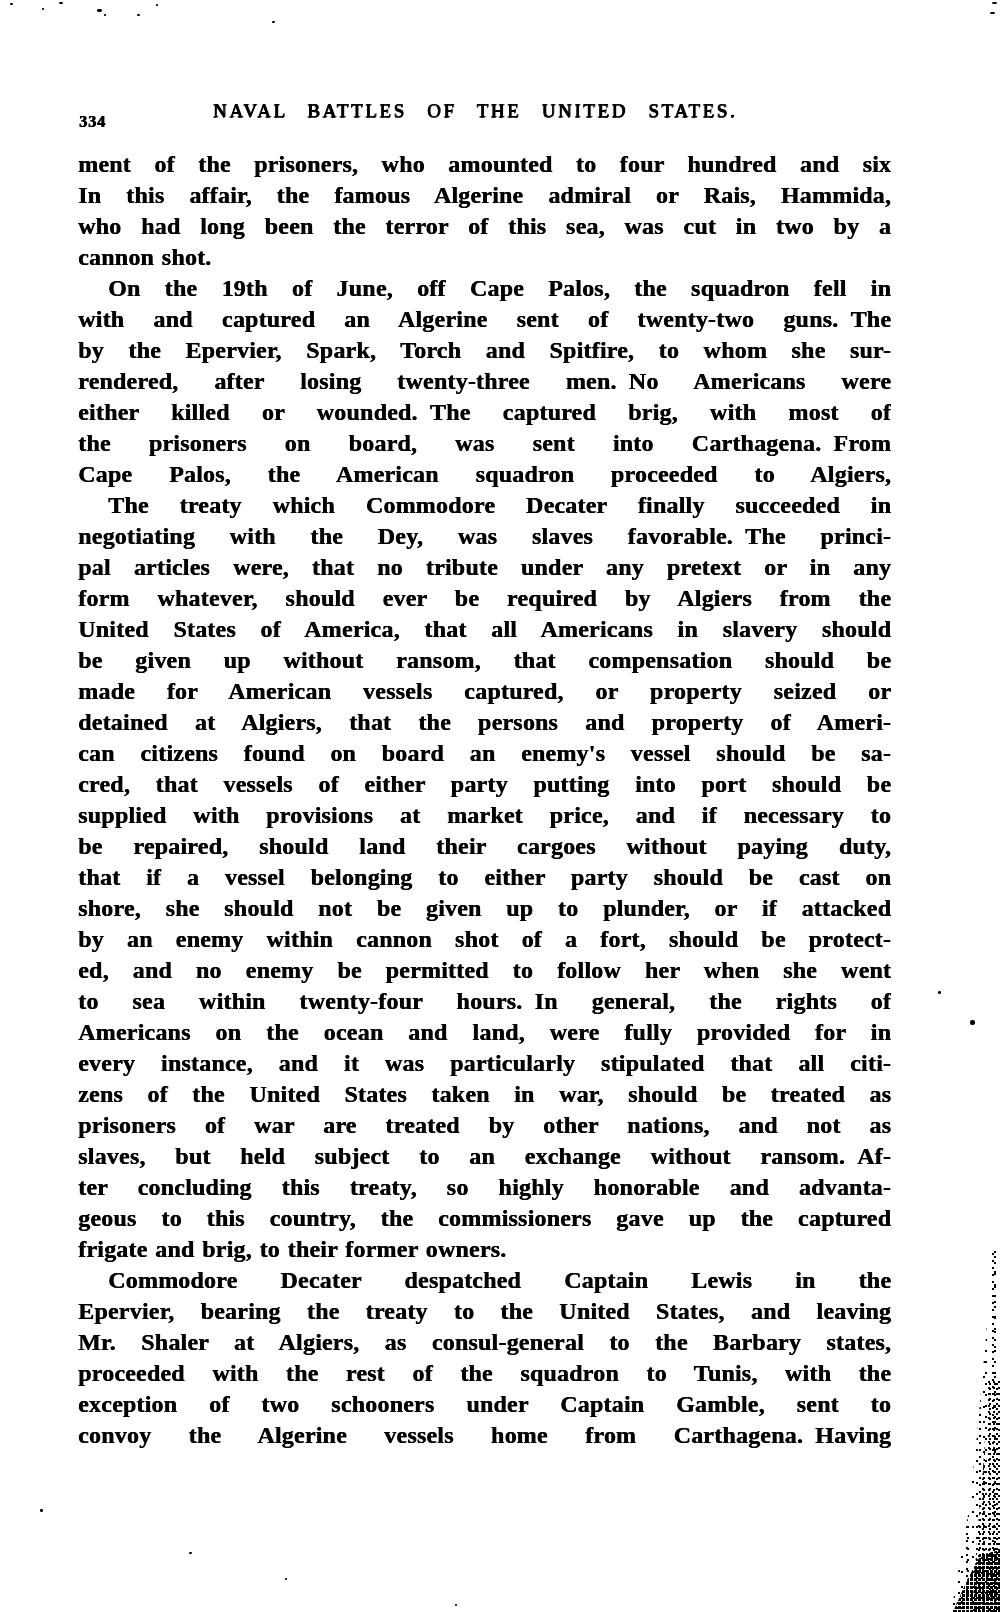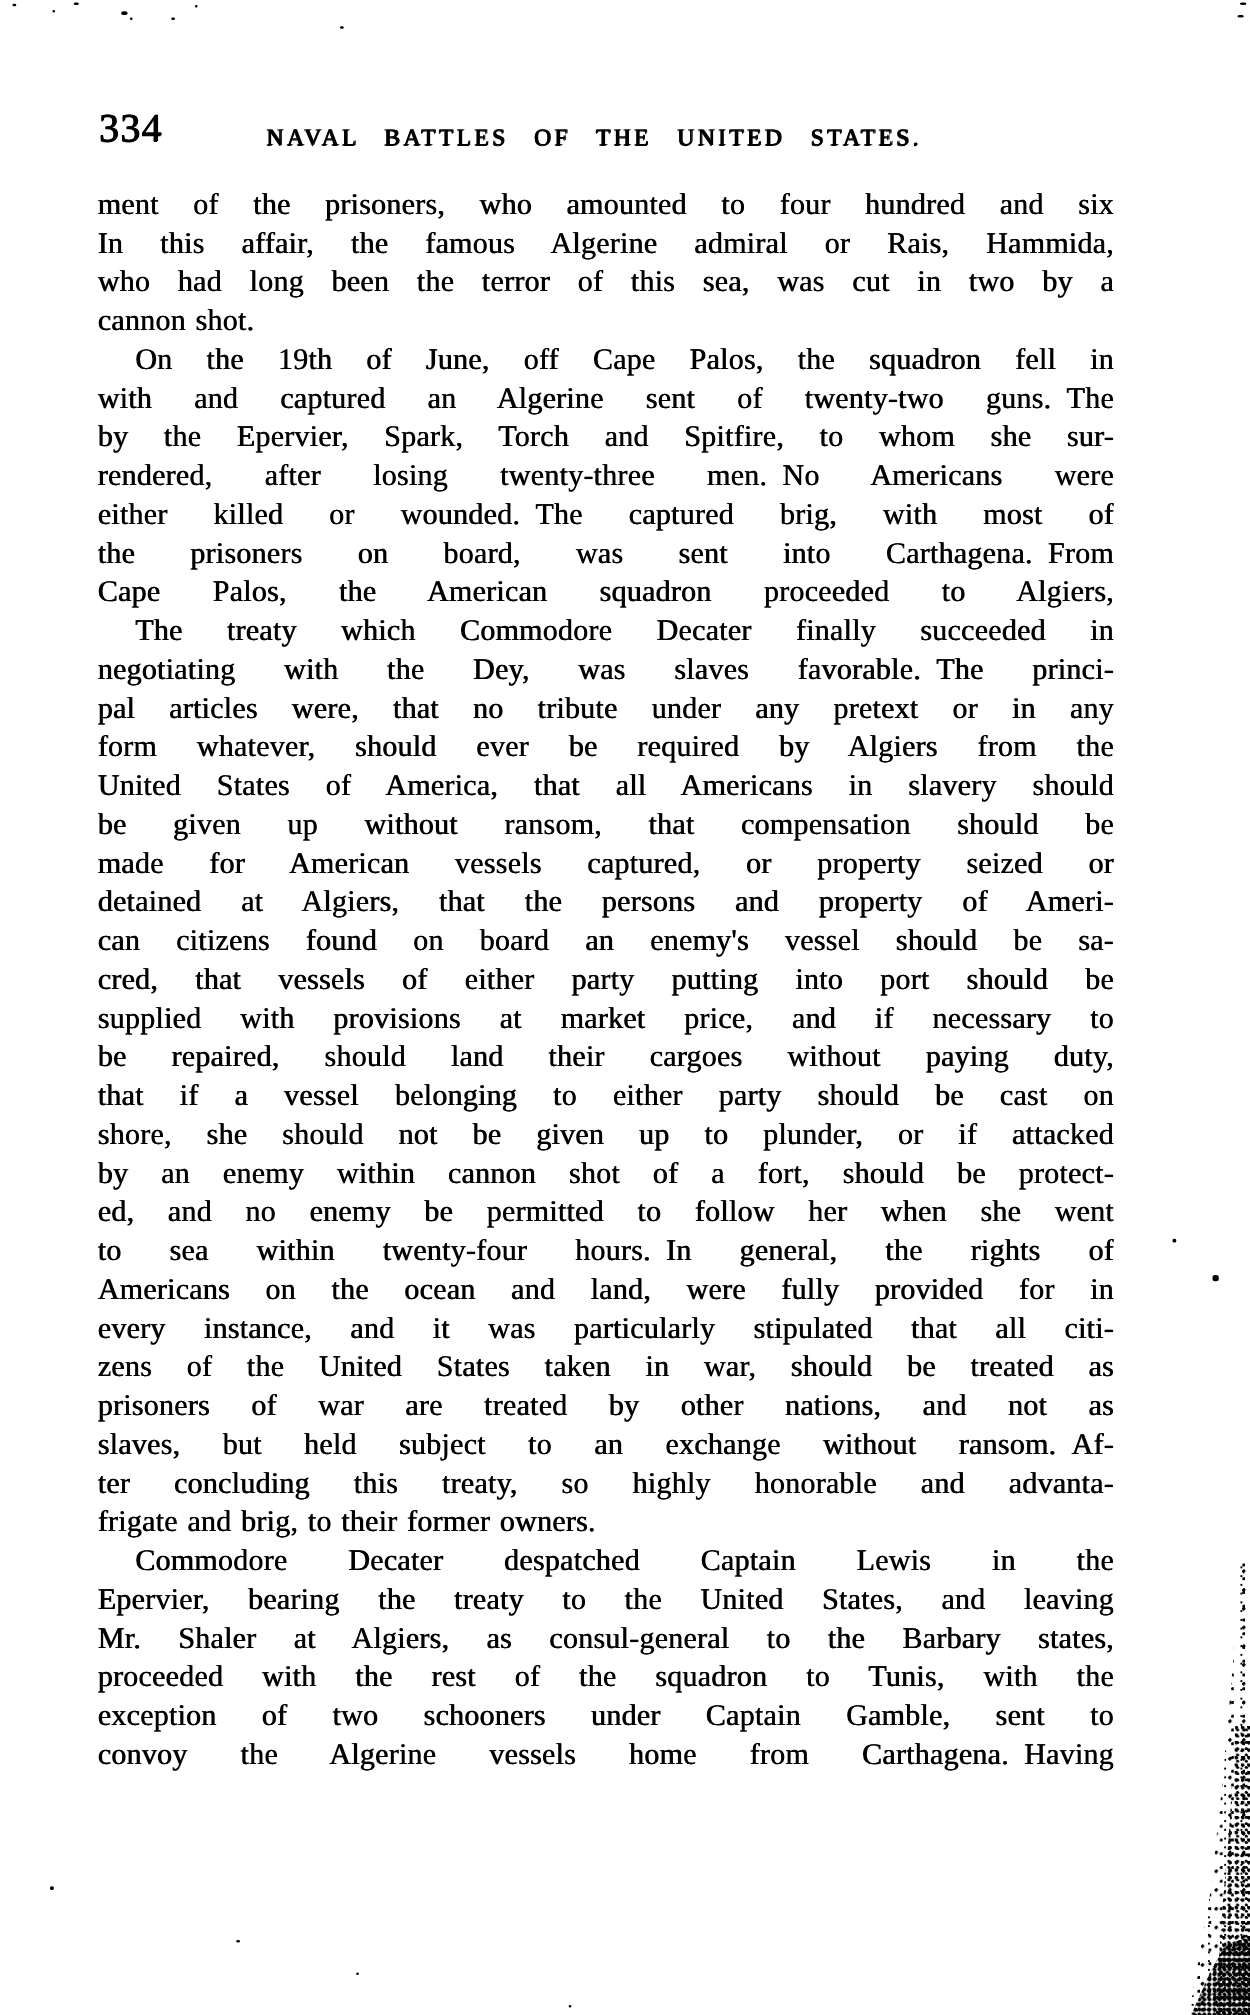--- a/index.html
+++ b/index.html
@@ -10,23 +10,23 @@
     background: #ffffff;
     overflow: hidden;
     font-family: "Liberation Serif", serif;
     color: #000;
   }
 
   
   .pageno {
     position: absolute;
     left: 79px;
-    top: 84px;
-    font-size: 32px;
-    font-weight: 400;
+    top: 113px;
+    font-size: 16px;
+    font-weight: 700;
     letter-spacing: 1px;
     text-shadow: 0.8px 0 0 #000, 0 0.4px 0 #000;
   }
   .running-title {
     position: absolute;
     left: 140px;
     top: 100px;
     width: 670px;
     text-align: center;
     font-size: 19px;
@@ -41,21 +41,21 @@
   .body-text {
     position: absolute;
     left: 78px;
     top: 149px;
     width: 813px;
   }
   .line {
     height: 31px;
     line-height: 31px;
     font-size: 24px;
-    font-weight: 400;
+    font-weight: 700;
     letter-spacing: 0.2px;
     word-spacing: 1.5px;
     text-align: justify;
     text-align-last: justify;
     white-space: normal;
     overflow: hidden;
     text-shadow: 0.5px 0 0 #000;
   }
   .line.indent { text-indent: 30px; }
   .line.end { text-align-last: left; }
@@ -149,20 +149,21 @@
       <div class="line">shore, she should not be given up to plunder, or if attacked</div>
       <div class="line">by an enemy within cannon shot of a fort, should be protect-</div>
       <div class="line">ed, and no enemy be permitted to follow her when she went</div>
       <div class="line">to sea within twenty-four hours. In general, the rights of</div>
       <div class="line">Americans on the ocean and land, were fully provided for in</div>
       <div class="line">every instance, and it was particularly stipulated that all citi-</div>
       <div class="line">zens of the United States taken in war, should be treated as</div>
       <div class="line">prisoners of war are treated by other nations, and not as</div>
       <div class="line">slaves, but held subject to an exchange without ransom. Af-</div>
       <div class="line">ter concluding this treaty, so highly honorable and advanta-</div>
+      <div class="line">geous to this country, the commissioners gave up the captured</div>
       <div class="line end">frigate and brig, to their former owners.</div>
     </div>
 
     <div>
       <div class="line indent">Commodore Decater despatched Captain Lewis in the</div>
       <div class="line">Epervier, bearing the treaty to the United States, and leaving</div>
       <div class="line">Mr. Shaler at Algiers, as consul-general to the Barbary states,</div>
       <div class="line">proceeded with the rest of the squadron to Tunis, with the</div>
       <div class="line">exception of two schooners under Captain Gamble, sent to</div>
       <div class="line">convoy the Algerine vessels home from Carthagena. Having</div>

